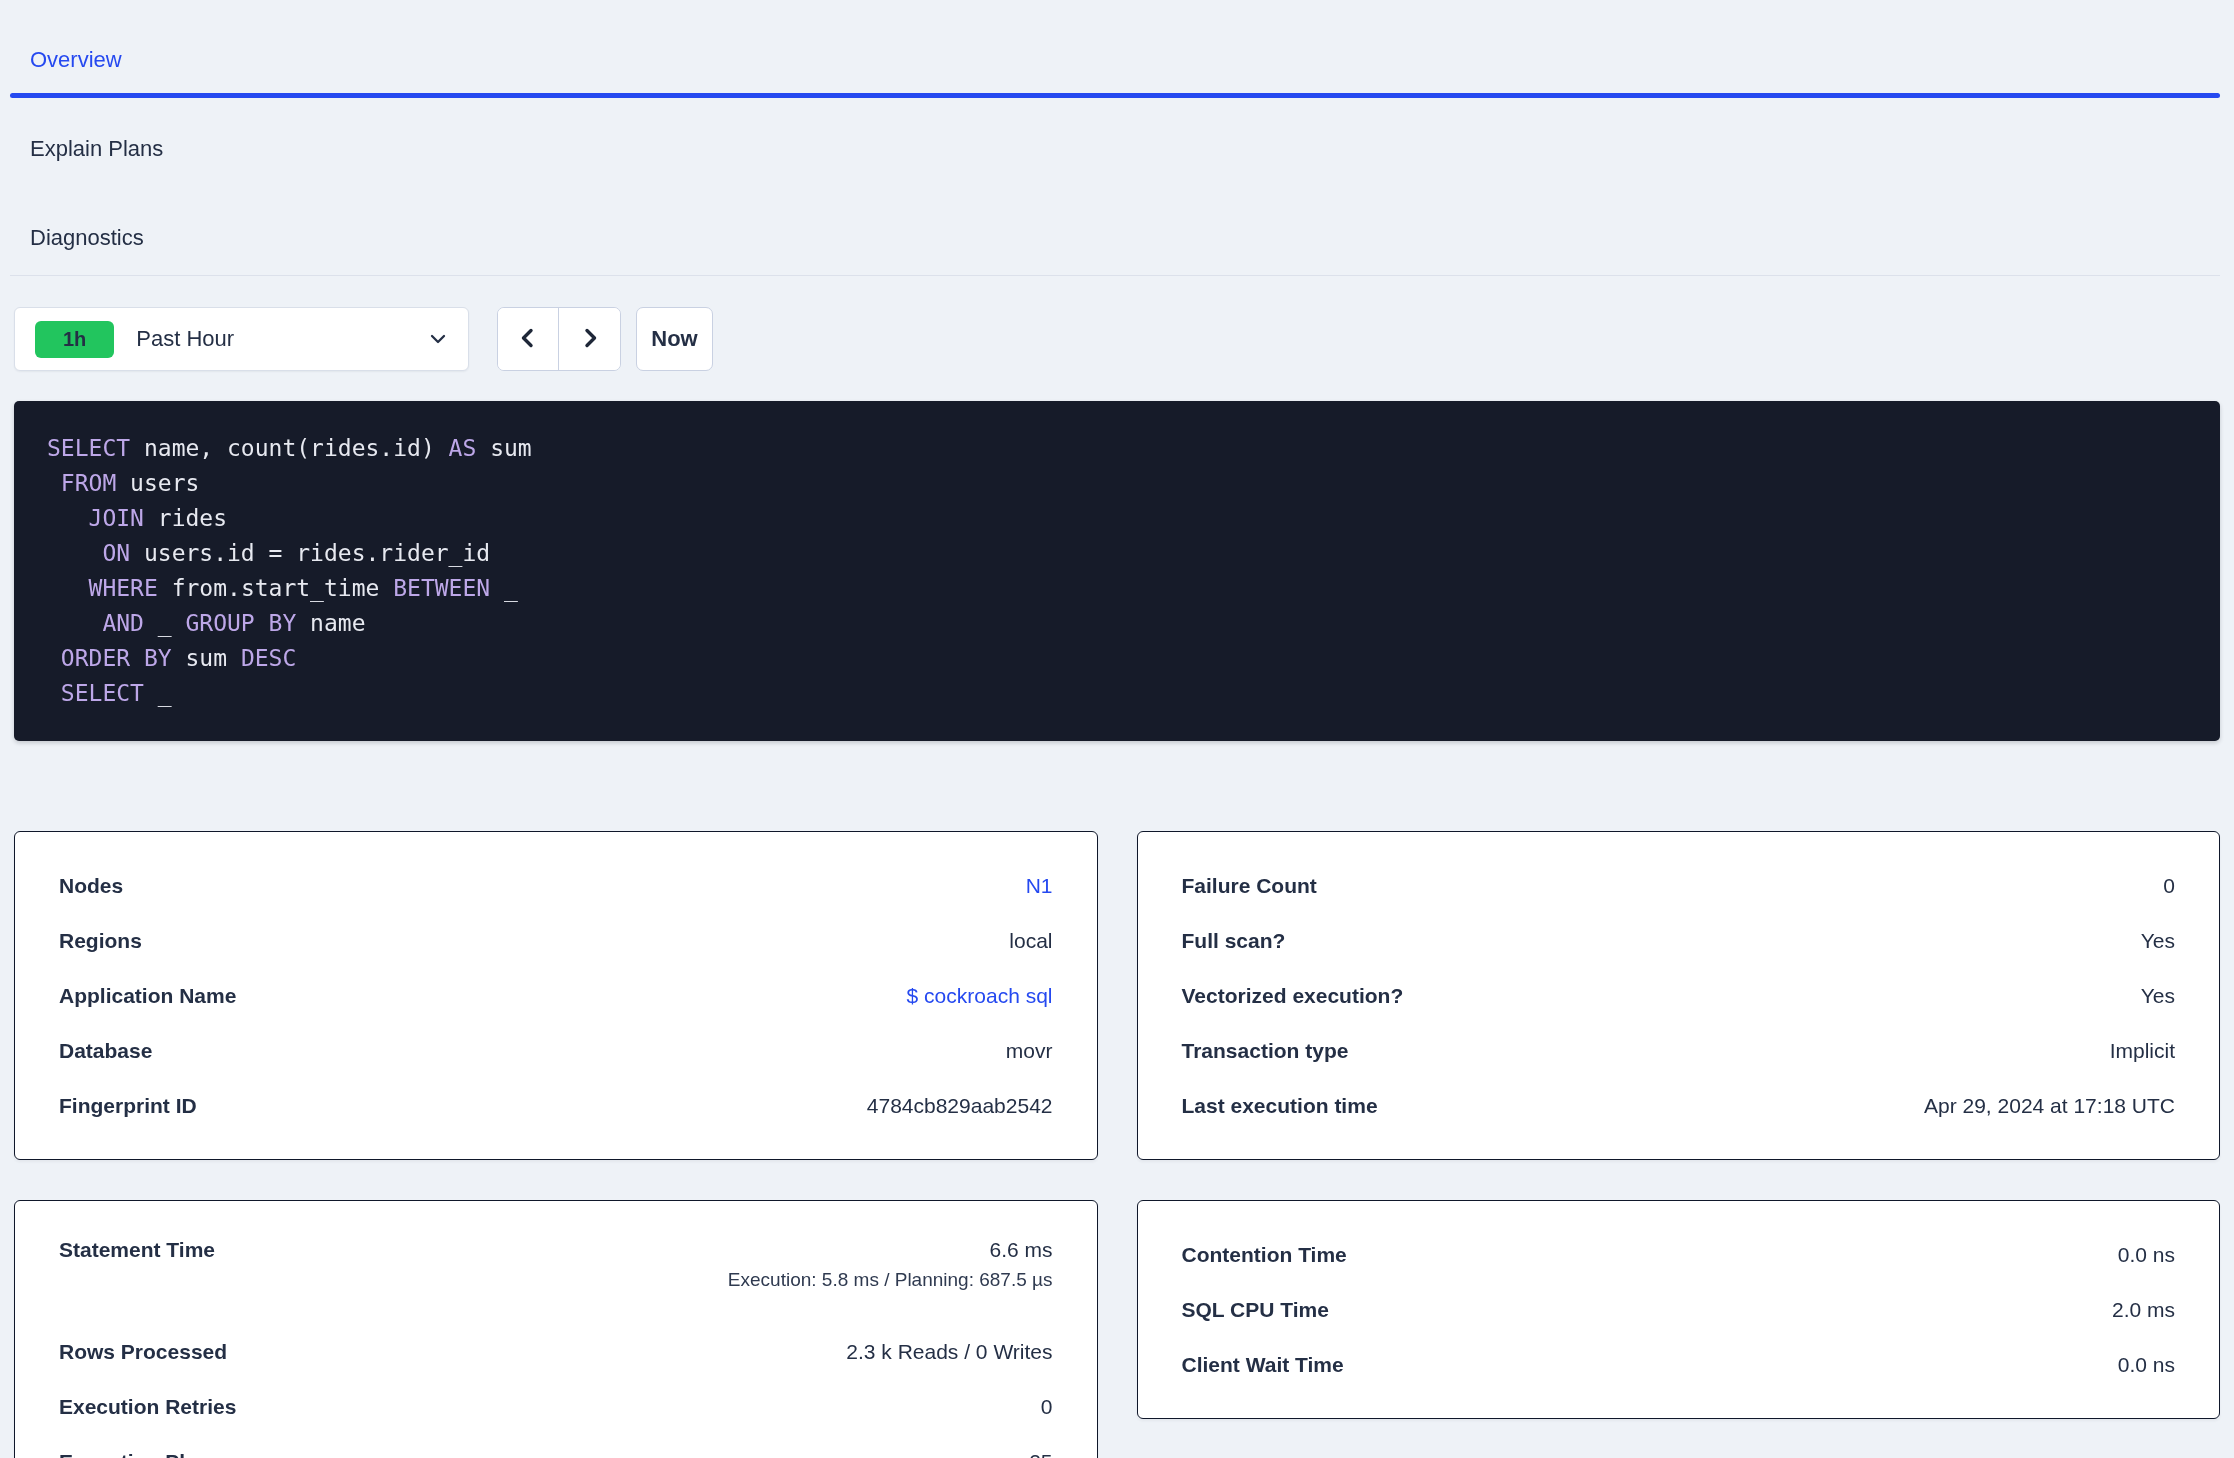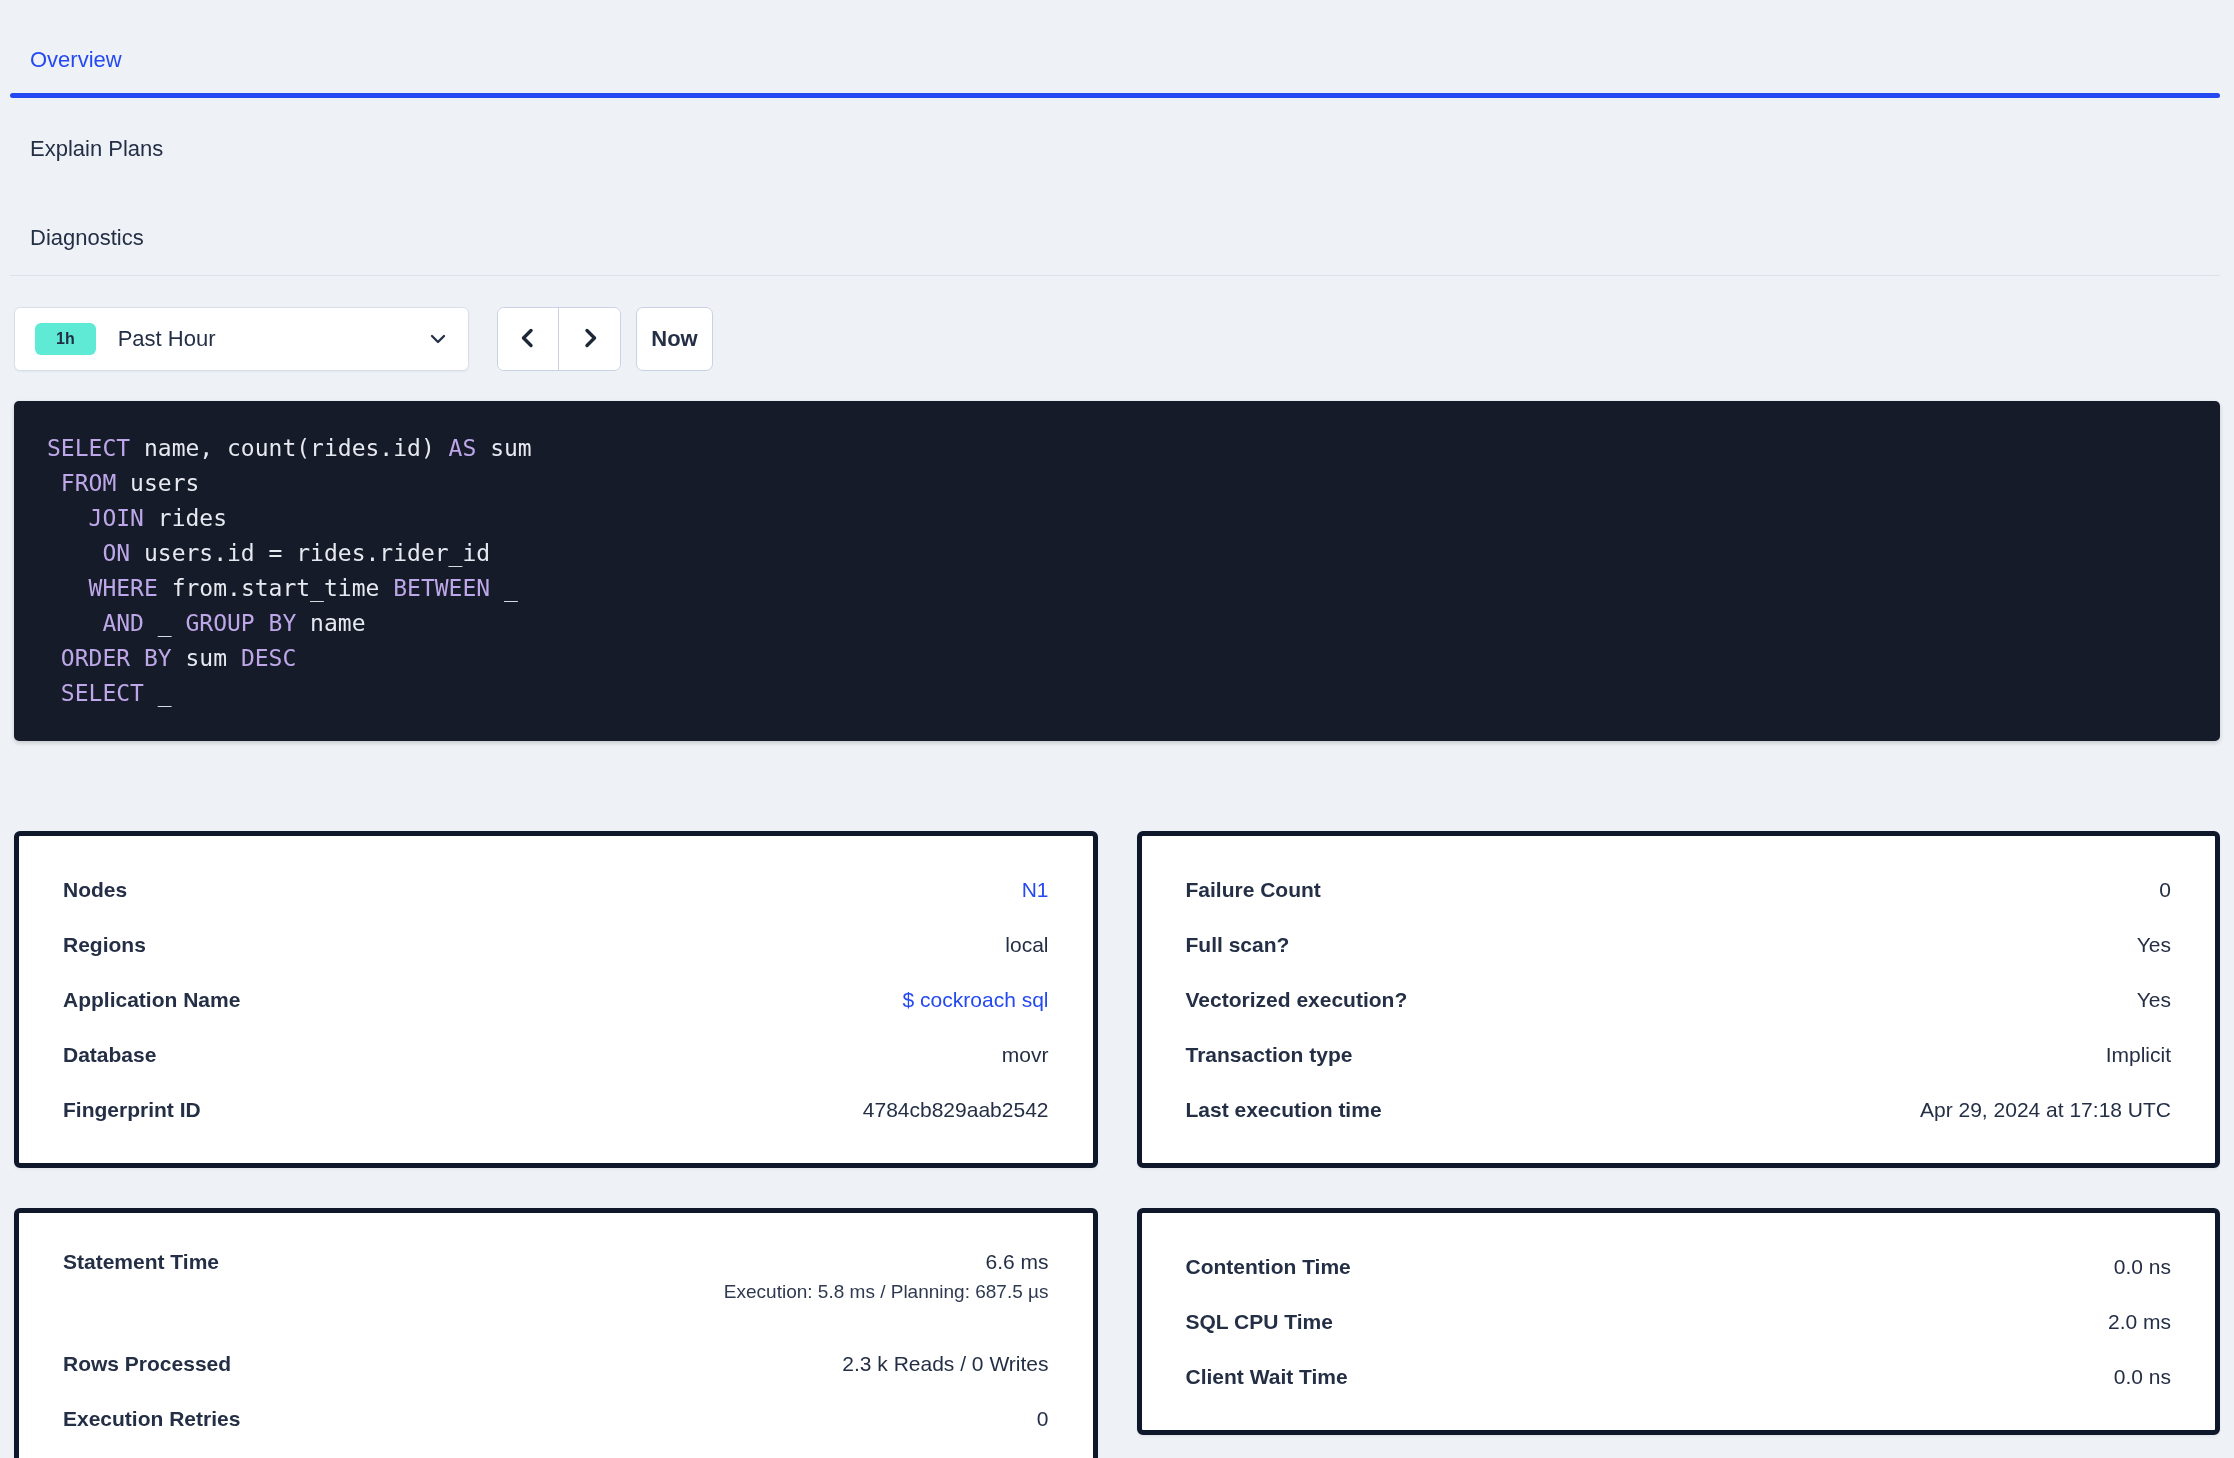--- a/index.html
+++ b/index.html
@@ -20,21 +20,21 @@
   .tab.active{color:#2549f0;}
   .tab.active::after{content:"";position:absolute;left:0;right:0;bottom:-1px;height:5px;background:#2549f0;border-radius:3px;}
 
   
   .controls{display:flex;margin-top:31px;height:64px;align-items:stretch;}
   .time-select{
     width:455px;display:flex;align-items:center;box-sizing:border-box;
     background:#fff;border:1px solid #d9dfe9;border-radius:6px;padding:0 20px;
     box-shadow:0 1px 2px rgba(40,50,70,.06);cursor:pointer;
   }
-  .interval-badge{background:#5eead4;border-radius:6px;font-weight:700;font-size:16px;padding:7px 21px;margin-right:22px;color:#242f45;}
+  .interval-badge{background:#22c55e;border-radius:6px;font-weight:700;font-size:20px;padding:7px 28px;margin-right:22px;color:#242f45;}
   .time-select-label{font-size:22px;}
   .caret{margin-left:auto;display:flex;align-items:center;}
   .arrow-group{display:flex;margin-left:28px;background:#fff;border:1px solid #c9d1e2;border-radius:7px;overflow:hidden;}
   .arrow-btn{width:61px;border:none;background:#fff;display:flex;align-items:center;justify-content:center;cursor:pointer;padding:0;}
   .arrow-btn.prev{border-right:1px solid #c9d1e2;}
   .now-btn{
     margin-left:15px;width:77px;background:#fff;border:1px solid #c9d1e2;border-radius:7px;
     font-family:"Liberation Sans",sans-serif;font-size:22px;font-weight:700;color:#242f45;
     display:flex;align-items:center;justify-content:center;cursor:pointer;
   }
@@ -48,21 +48,21 @@
     margin-top:30px;background:#161b29;border-radius:5px;
     padding:30px 33px;white-space:pre;overflow:hidden;
     font-family:"DejaVu Sans Mono",monospace;font-size:23px;line-height:35px;
     color:#e7e9f0;box-shadow:0 2px 4px rgba(10,15,30,.18);
   }
   .sql-box .kw{color:#bda7e8;}
 
   
   .cards{display:grid;grid-template-columns:1fr 1fr;column-gap:39px;row-gap:40px;margin-top:90px;align-items:start;}
   .card{
-    background:#fff;border:5px solid #0f172a;border-radius:6px;
+    background:#fff;border:1px solid #0f172a;border-radius:6px;
     padding:26px 44px;box-shadow:0 2px 3px rgba(33,43,67,.05);
   }
   .row{display:flex;justify-content:space-between;align-items:center;min-height:55px;font-size:21px;}
   .row.has-sub{align-items:flex-start;min-height:86px;padding-top:11px;}
   .row .label{font-weight:700;color:#242f45;}
   .value-block{text-align:right;}
   .value{color:#242f45;}
   .value.link{color:#2549f0;cursor:pointer;}
   .subvalue{font-size:19px;margin-top:7px;color:#2f3a50;}
 </style>

